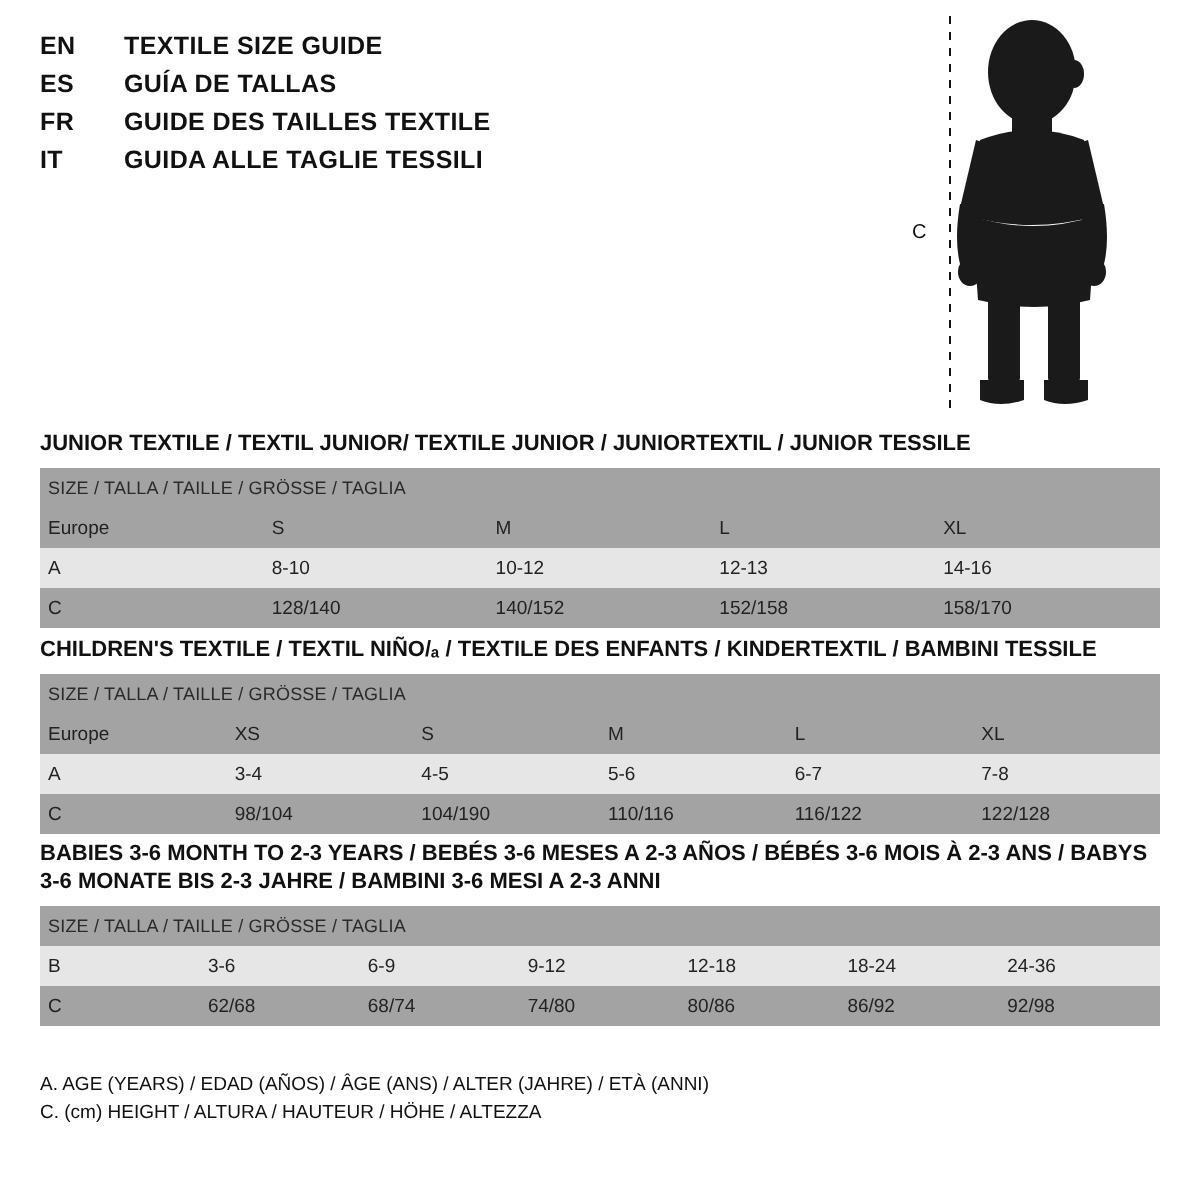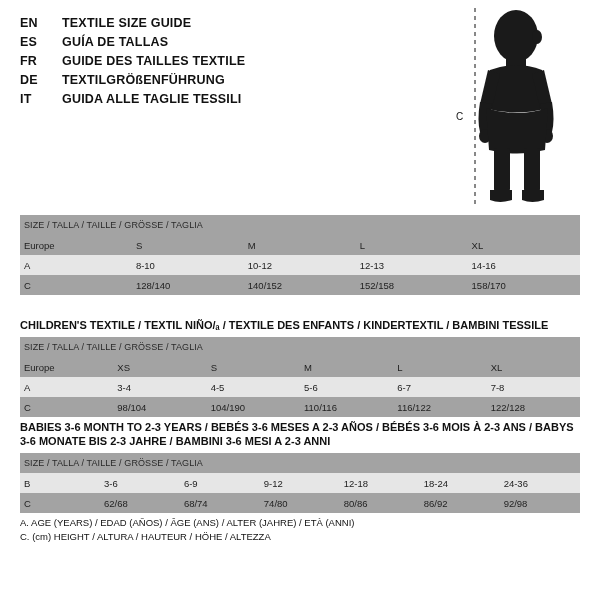--- a/index.html
+++ b/index.html
@@ -126,24 +126,20 @@
   </div>
   <div class="header-row">
     <span class="lang-code">ES</span>
     <span class="lang-title">GUÍA DE TALLAS</span>
   </div>
   <div class="header-row">
     <span class="lang-code">FR</span>
     <span class="lang-title">GUIDE DES TAILLES TEXTILE</span>
   </div>
   <div class="header-row">
-    <span class="lang-code">DE</span>
-    <span class="lang-title">TEXTILGRÖßENFÜHRUNG</span>
-  </div>
-  <div class="header-row">
     <span class="lang-code">IT</span>
     <span class="lang-title">GUIDA ALLE TAGLIE TESSILI</span>
   </div>
 </div>
 
 <div class="figure-area">
   <span class="c-label">C</span>
   <svg width="140" height="205" viewBox="0 0 140 205">
 
     <line x1="25" y1="4" x2="25" y2="200" stroke="#111" stroke-width="1" stroke-dasharray="4,4"></line>
@@ -172,20 +168,21 @@
       <rect x="44" y="144" width="16" height="44" rx="3"></rect>
       <rect x="74" y="144" width="16" height="44" rx="3"></rect>
 
       <path d="M40 186 h22 v10 q-12 4 -22 0 z"></path>
       <path d="M72 186 h22 v10 q-12 4 -22 0 z"></path>
     </g>
   </svg>
 </div>
 
 <div class="section" style="top:215px;">
+  <div class="section-title">JUNIOR TEXTILE / TEXTIL JUNIOR/ TEXTILE JUNIOR / JUNIORTEXTIL / JUNIOR TESSILE</div>
   <table class="size-table">
     <tbody>
         <tr class="head-row">
       <td class="rowlabel" colspan="5">SIZE / TALLA / TAILLE / GRÖSSE / TAGLIA</td>
     </tr>
     <tr class="plain">
       <td class="rowlabel">Europe</td>
       <td>S</td>
       <td>M</td>
       <td>L</td>
@@ -266,16 +263,16 @@
       <td>68/74</td>
       <td>74/80</td>
       <td>80/86</td>
       <td>86/92</td>
       <td>92/98</td>
     </tr>
   </tbody>
     </table>
 </div>
 
-<div class="footnotes" style="top:516px;">
+<div class="footnotes" style="top:536px;">
   <div class="footnote">A. AGE (YEARS) / EDAD (AÑOS) / ÂGE (ANS) / ALTER (JAHRE) / ETÀ (ANNI)</div>
   <div class="footnote">C. (cm) HEIGHT / ALTURA / HAUTEUR / HÖHE / ALTEZZA</div>
 </div>
 
 </body></html>

